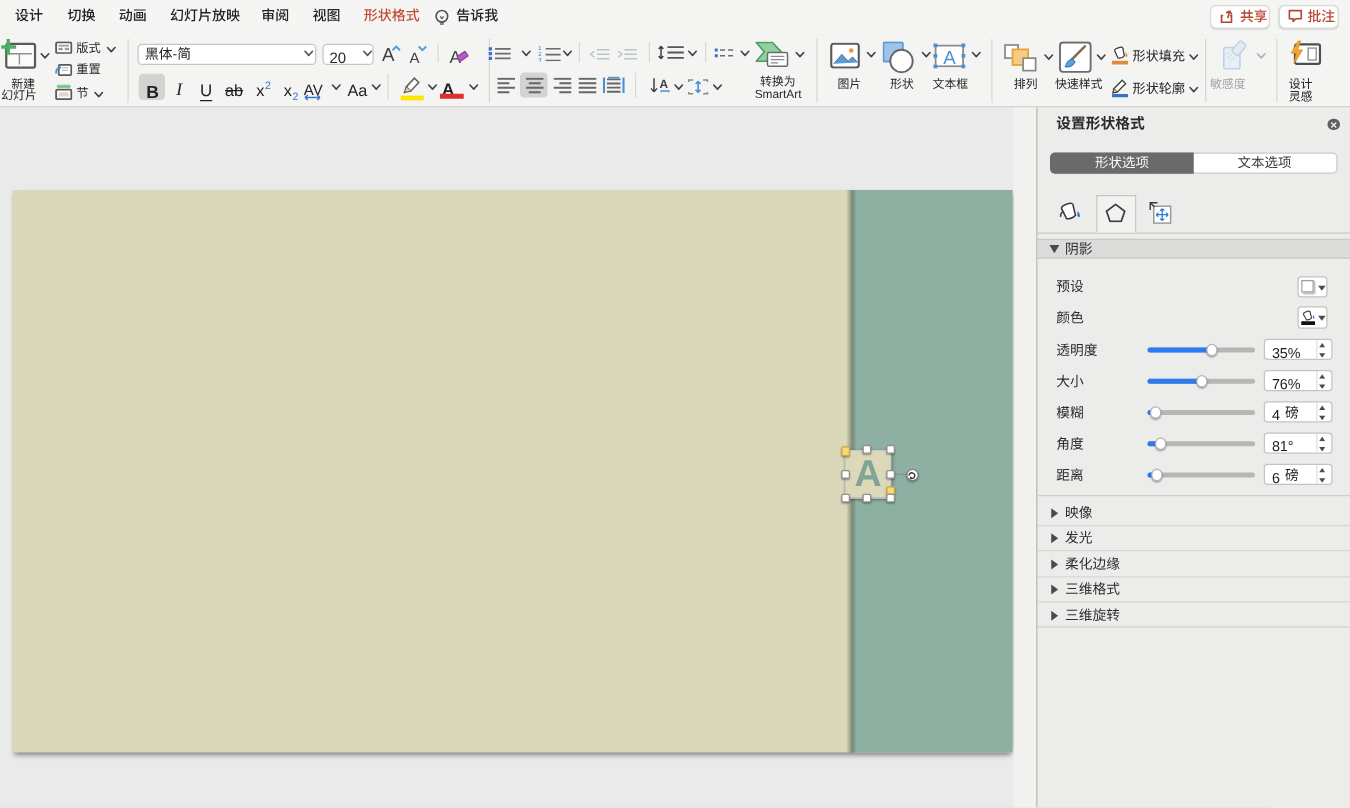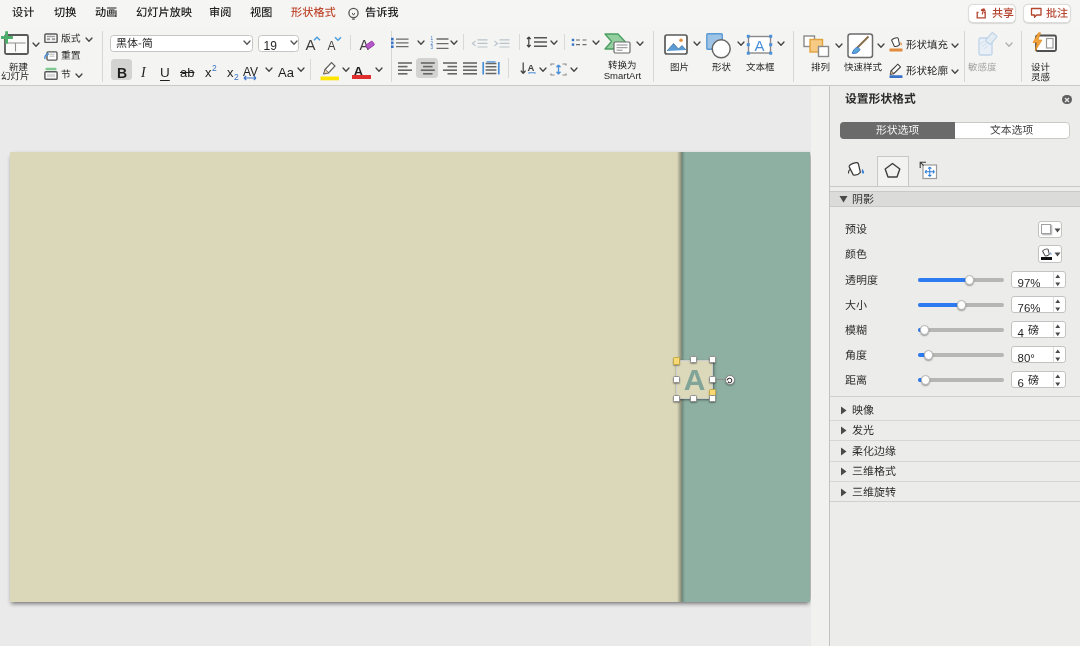--- a/index.html
+++ b/index.html
@@ -101,21 +101,21 @@
       <path d="M1 1 L4 4.3 L7 1" stroke="#444" stroke-width="1.3" fill="none" stroke-linecap="round" stroke-linejoin="round"></path>
     </svg>
 <div style="position:absolute;left:110px;top:35px;width:143px;height:16.5px;background:#fff;border:1px solid #c6c6c4;border-radius:3.5px"></div>
 <div style="position:absolute;left:115.5px;top:36.3px;line-height:0"><svg width="36.8" height="13.8" viewBox="0 -11.00 36.8 13.8" style="overflow:visible">
         <path fill="#262626" d="M2.5 -8.1V-5.7H8.4V-8.1ZM1.7 -8.8H9.3V-5H1.7ZM3.1 -7.7 3.7 -7.8Q3.9 -7.5 4.1 -7Q4.3 -6.6 4.4 -6.2L3.8 -6Q3.7 -6.3 3.5 -6.8Q3.3 -7.3 3.1 -7.7ZM1.5 -4.1H9.5V-3.5H1.5ZM0.6 -2.5H10.4V-1.7H0.6ZM5.1 -8.5H5.9V-2.1H5.1ZM7.2 -7.9 7.9 -7.6Q7.7 -7.2 7.4 -6.7Q7.1 -6.2 6.9 -5.9L6.4 -6.1Q6.5 -6.4 6.7 -6.7Q6.9 -7 7 -7.3Q7.1 -7.6 7.2 -7.9ZM3.7 -1 4.5 -1.1Q4.6 -0.6 4.7 -0.1Q4.7 0.4 4.7 0.7L3.9 0.8Q3.9 0.5 3.9 -0Q3.8 -0.5 3.7 -1ZM6 -1 6.8 -1.1Q7 -0.7 7.2 -0.2Q7.3 0.3 7.4 0.6L6.6 0.8Q6.5 0.5 6.4 -0Q6.2 -0.5 6 -1ZM8.2 -1 9 -1.3Q9.3 -1 9.5 -0.7Q9.8 -0.3 10.1 -0Q10.3 0.3 10.5 0.6L9.7 0.9Q9.5 0.6 9.3 0.3Q9.1 -0 8.8 -0.4Q8.5 -0.7 8.2 -1ZM1.8 -1.3 2.6 -1.1Q2.4 -0.5 2.1 0Q1.8 0.5 1.4 0.9L0.6 0.6Q1 0.2 1.3 -0.3Q1.6 -0.8 1.8 -1.3Z M13.8 -9.2 14.5 -9Q14.2 -8 13.8 -7.1Q13.4 -6.2 12.9 -5.4Q12.4 -4.6 11.8 -4Q11.8 -4.1 11.7 -4.2Q11.6 -4.4 11.5 -4.6Q11.4 -4.7 11.3 -4.8Q11.8 -5.3 12.3 -6.1Q12.7 -6.8 13.1 -7.6Q13.5 -8.4 13.8 -9.2ZM12.8 -6.4 13.5 -7.1 13.6 -7.1V0.9H12.8ZM17.4 -9.2H18.2V0.8H17.4ZM14.3 -7H21.5V-6.2H14.3ZM15.6 -1.9H20V-1.2H15.6ZM18.6 -6.6Q18.9 -5.6 19.4 -4.7Q19.9 -3.7 20.5 -2.9Q21.1 -2.1 21.7 -1.6Q21.6 -1.5 21.4 -1.3Q21.2 -1.1 21.1 -0.9Q20.4 -1.5 19.8 -2.4Q19.3 -3.3 18.8 -4.3Q18.3 -5.3 18 -6.4ZM17 -6.7 17.7 -6.5Q17.3 -5.4 16.8 -4.3Q16.3 -3.3 15.7 -2.4Q15.1 -1.5 14.4 -0.9Q14.4 -1 14.3 -1.1Q14.2 -1.2 14.1 -1.3Q13.9 -1.5 13.8 -1.5Q14.5 -2 15.1 -2.9Q15.7 -3.7 16.2 -4.7Q16.7 -5.7 17 -6.7Z M22.5 -2.7V-3.5H25.3V-2.7Z M27.9 -8.3H31.2V-7.6H27.9ZM32.1 -8.3H36V-7.6H32.1ZM28.1 -9.3 28.9 -9.1Q28.7 -8.5 28.4 -8Q28.1 -7.4 27.7 -6.9Q27.4 -6.5 27 -6.1Q27 -6.2 26.8 -6.3Q26.7 -6.4 26.6 -6.4Q26.5 -6.5 26.4 -6.6Q26.9 -7.1 27.4 -7.8Q27.8 -8.5 28.1 -9.3ZM32.4 -9.3 33.2 -9.1Q32.9 -8.3 32.5 -7.6Q32.1 -6.8 31.6 -6.3Q31.6 -6.4 31.5 -6.5Q31.3 -6.6 31.2 -6.7Q31.1 -6.8 31 -6.8Q31.4 -7.2 31.8 -7.9Q32.2 -8.5 32.4 -9.3ZM28.7 -7.8 29.4 -8Q29.6 -7.7 29.9 -7.2Q30.1 -6.8 30.2 -6.5L29.4 -6.2Q29.4 -6.5 29.1 -7Q28.9 -7.4 28.7 -7.8ZM33.2 -7.8 33.9 -8.1Q34.2 -7.7 34.5 -7.2Q34.7 -6.8 34.9 -6.5L34.2 -6.2Q34 -6.5 33.8 -6.9Q33.5 -7.4 33.2 -7.8ZM29.7 -2.7H33V-2.1H29.7ZM27 -5H27.8V0.9H27ZM29.7 -5.9H35.3V-5.2H29.7ZM27.5 -5.9 28.1 -6.3Q28.4 -6 28.8 -5.7Q29.2 -5.3 29.4 -5L28.7 -4.5Q28.5 -4.8 28.2 -5.2Q27.8 -5.6 27.5 -5.9ZM34.8 -5.9H35.7V-0.1Q35.7 0.2 35.6 0.4Q35.5 0.6 35.2 0.7Q35 0.8 34.6 0.8Q34.1 0.8 33.5 0.8Q33.5 0.6 33.4 0.4Q33.3 0.2 33.3 0.1Q33.6 0.1 33.8 0.1Q34.1 0.1 34.3 0.1Q34.5 0.1 34.6 0.1Q34.7 0.1 34.8 0Q34.8 0 34.8 -0.1ZM30.1 -3.6V-1.1H32.6V-3.6ZM29.3 -4.3H33.4V-0.5H29.3Z"></path>
       </svg></div>
 <svg style="position:absolute;left:242.5px;top:40px;" width="8" height="6" viewBox="0 0 8 6">
       <path d="M1 1 L4 4.3 L7 1" stroke="#555" stroke-width="1.3" fill="none" stroke-linecap="round" stroke-linejoin="round"></path>
     </svg>
 <div style="position:absolute;left:257.5px;top:35px;width:41px;height:16.5px;background:#fff;border:1px solid #c6c6c4;border-radius:3.5px"></div>
-<div style="position:absolute;left:263.5px;top:47.5px;font-family:'Liberation Sans',sans-serif;font-size:12px;color:#262626;line-height:0;transform:none;white-space:nowrap;"><span style="position:relative;top:-0.088em">19</span></div>
+<div style="position:absolute;left:263.5px;top:47.5px;font-family:'Liberation Sans',sans-serif;font-size:12px;color:#262626;line-height:0;transform:none;white-space:nowrap;"><span style="position:relative;top:-0.088em">20</span></div>
 <svg style="position:absolute;left:289.5px;top:40px;" width="8" height="6" viewBox="0 0 8 6">
       <path d="M1 1 L4 4.3 L7 1" stroke="#555" stroke-width="1.3" fill="none" stroke-linecap="round" stroke-linejoin="round"></path>
     </svg>
 <div style="position:absolute;left:305.5px;top:46.6px;font-family:'Liberation Sans',sans-serif;font-size:15px;color:#3f3f3f;line-height:0;transform:none;white-space:nowrap;font-weight:500"><span style="position:relative;top:-0.088em">A</span></div>
 <svg style="position:absolute;left:313px;top:35.5px;" width="8" height="6" viewBox="0 0 8 6">
       <path d="M1 4.2 L4 1.2 L7 4.2" stroke="#4a9fe0" stroke-width="1.5" fill="none"></path>
     </svg>
 <div style="position:absolute;left:327.5px;top:46.6px;font-family:'Liberation Sans',sans-serif;font-size:12px;color:#3f3f3f;line-height:0;transform:none;white-space:nowrap;font-weight:500"><span style="position:relative;top:-0.088em">A</span></div>
 <svg style="position:absolute;left:334px;top:35.8px;" width="8" height="6" viewBox="0 0 8 6">
       <path d="M1 1.2 L4 4.2 L7 1.2" stroke="#4a9fe0" stroke-width="1.5" fill="none"></path>
@@ -460,21 +460,21 @@
 <svg style="position:absolute;left:1054px;top:252px;" width="7" height="5" viewBox="0 0 7 5">
       <path d="M0.5 0.5 h6 L3.5 4.5 z" fill="#4a4a4a"></path>
     </svg>
 <div style="position:absolute;left:845.0px;top:273.2px;line-height:0"><svg width="33.0" height="13.8" viewBox="0 -11.00 33.0 13.8" style="overflow:visible">
         <path fill="#2e2e2e" d="M3.4 -7.2H10.5V-6.6H3.4ZM4.3 -4.4H8V-3.8H4.3ZM7.9 -3.4H9.6V-2.8H7.9ZM6.5 -8.4H7.3V-4.7H6.5ZM6.3 -6.9 6.9 -6.7Q6.5 -6.1 6 -5.7Q5.5 -5.2 4.8 -4.8Q4.2 -4.4 3.6 -4.1Q3.5 -4.3 3.4 -4.5Q3.2 -4.6 3.1 -4.7Q3.7 -4.9 4.3 -5.3Q4.9 -5.6 5.5 -6Q6 -6.5 6.3 -6.9ZM7.5 -6.9Q7.9 -6.4 8.4 -6Q8.9 -5.6 9.5 -5.3Q10.1 -5 10.7 -4.8Q10.5 -4.7 10.4 -4.5Q10.2 -4.3 10.2 -4.2Q9.6 -4.4 9 -4.8Q8.4 -5.2 7.8 -5.7Q7.3 -6.1 7 -6.7ZM9.3 -3.4H10.1Q10.1 -3.4 10.1 -3.3Q10.1 -3.2 10.1 -3.1Q10 -2.1 9.9 -1.7Q9.7 -1.2 9.6 -1Q9.4 -0.9 9.3 -0.9Q9.1 -0.8 8.9 -0.8Q8.7 -0.8 8.3 -0.8Q8 -0.8 7.5 -0.8Q7.5 -1 7.5 -1.1Q7.4 -1.3 7.3 -1.5Q7.7 -1.4 8.1 -1.4Q8.4 -1.4 8.6 -1.4Q8.7 -1.4 8.8 -1.4Q8.9 -1.4 8.9 -1.5Q9.1 -1.6 9.2 -2Q9.3 -2.4 9.3 -3.3ZM9.4 -9.1 9.9 -8.5Q9.3 -8.4 8.6 -8.3Q7.9 -8.2 7.1 -8.1Q6.3 -8 5.5 -8Q4.7 -7.9 3.9 -7.9Q3.9 -8 3.8 -8.2Q3.8 -8.4 3.7 -8.5Q4.5 -8.5 5.3 -8.6Q6 -8.6 6.8 -8.7Q7.6 -8.8 8.2 -8.9Q8.9 -9 9.4 -9.1ZM5.7 -4.3H6.4Q6.4 -3.6 6.2 -3.1Q6.1 -2.5 5.8 -2.1Q5.5 -1.6 5 -1.2Q4.6 -0.9 3.8 -0.7Q3.8 -0.8 3.7 -1Q3.5 -1.2 3.4 -1.3Q4 -1.5 4.4 -1.8Q4.9 -2 5.1 -2.4Q5.4 -2.8 5.5 -3.3Q5.6 -3.7 5.7 -4.3ZM0.7 -8.4 1.3 -8.9Q1.6 -8.6 2 -8.3Q2.3 -8 2.6 -7.7Q2.9 -7.3 3.1 -7.1L2.4 -6.6Q2.2 -6.8 1.9 -7.2Q1.7 -7.5 1.3 -7.8Q1 -8.2 0.7 -8.4ZM2.8 -5V-0.8H2V-4.2H0.6V-5ZM7.8 -4.4H8.5Q8.5 -4 8.3 -3.6Q8.2 -3.1 8.1 -2.8H7.4Q7.5 -3.1 7.6 -3.6Q7.7 -4 7.8 -4.4ZM2.7 -1.1Q2.9 -1.1 3.2 -0.9Q3.4 -0.8 3.8 -0.5Q4.4 -0.2 5 -0.1Q5.7 -0 6.6 -0Q7.2 -0 8 -0.1Q8.7 -0.1 9.4 -0.1Q10.1 -0.2 10.6 -0.2Q10.6 -0.1 10.5 0Q10.5 0.2 10.4 0.4Q10.4 0.5 10.4 0.6Q10.1 0.7 9.6 0.7Q9.1 0.7 8.6 0.7Q8 0.7 7.5 0.7Q7 0.7 6.6 0.7Q5.6 0.7 4.9 0.6Q4.2 0.5 3.7 0.2Q3.4 0 3.1 -0.2Q2.9 -0.4 2.7 -0.4Q2.5 -0.4 2.2 -0.2Q1.9 -0 1.7 0.3Q1.4 0.5 1 0.9L0.5 0.2Q0.9 -0.2 1.3 -0.5Q1.6 -0.8 2 -0.9Q2.4 -1.1 2.7 -1.1Z M12.3 -8.6H15.5V-2H12.3V-2.8H14.7V-7.8H12.3ZM12.3 -5.7H15.1V-5H12.3ZM17 -8.8H20.7V-8H17ZM17 -6.1H20.7V-5.3H17ZM16.9 -3.4H20.7V-2.7H16.9ZM11.9 -8.6H12.7V-1H11.9ZM20.4 -8.8H21.2V-0.2Q21.2 0.2 21.1 0.4Q21 0.6 20.7 0.7Q20.5 0.8 20 0.8Q19.5 0.9 18.8 0.9Q18.8 0.7 18.8 0.6Q18.7 0.5 18.7 0.3Q18.6 0.2 18.5 0Q18.9 0.1 19.2 0.1Q19.5 0.1 19.8 0.1Q20 0.1 20.1 0.1Q20.3 0.1 20.3 -0Q20.4 -0.1 20.4 -0.2ZM16.5 -8.8H17.3V-4.8Q17.3 -4.1 17.2 -3.4Q17.2 -2.6 16.9 -1.8Q16.7 -1 16.3 -0.3Q15.8 0.4 15.1 1Q15 0.9 14.9 0.8Q14.8 0.6 14.7 0.5Q14.5 0.4 14.5 0.4Q15.2 -0.1 15.6 -0.8Q16 -1.4 16.2 -2.1Q16.4 -2.8 16.5 -3.5Q16.5 -4.2 16.5 -4.9Z M24.5 -6.1H32.3V-5.4H24.5ZM24.6 -2.9H30.9V-2.2H24.6ZM26.2 -7.1H27V-4.3H29.7V-7.1H30.5V-3.6H26.2ZM30.7 -2.9H30.9L31 -2.9L31.5 -2.7Q31.1 -1.8 30.3 -1.2Q29.6 -0.6 28.7 -0.2Q27.7 0.2 26.6 0.4Q25.6 0.7 24.4 0.8Q24.4 0.7 24.3 0.5Q24.2 0.3 24.1 0.1Q25.2 0 26.2 -0.2Q27.2 -0.4 28.1 -0.7Q29 -1.1 29.6 -1.6Q30.3 -2.1 30.7 -2.8ZM26.4 -2.4Q26.9 -1.6 27.9 -1.1Q28.8 -0.6 30 -0.3Q31.2 0 32.6 0.2Q32.5 0.3 32.4 0.4Q32.3 0.5 32.2 0.6Q32.2 0.8 32.1 0.9Q30.7 0.7 29.5 0.3Q28.2 -0 27.3 -0.6Q26.3 -1.2 25.7 -2.1ZM23.8 -8.2H32.4V-7.4H23.8ZM23.4 -8.2H24.2V-5.2Q24.2 -4.5 24.2 -3.7Q24.1 -2.9 24 -2.1Q23.9 -1.3 23.7 -0.5Q23.5 0.2 23.1 0.9Q23.1 0.8 22.9 0.7Q22.8 0.7 22.6 0.6Q22.5 0.5 22.4 0.5Q22.7 -0.1 22.9 -0.8Q23.1 -1.6 23.2 -2.3Q23.3 -3.1 23.4 -3.8Q23.4 -4.5 23.4 -5.1ZM27.2 -9.1 28 -9.3Q28.2 -9 28.4 -8.6Q28.6 -8.2 28.7 -7.9L27.8 -7.7Q27.7 -7.9 27.6 -8.4Q27.4 -8.8 27.2 -9.1Z"></path>
       </svg></div>
 <div style="position:absolute;left:918px;top:278px;width:85.5px;height:3.8px;background:#b6b6b4;border-radius:2px"></div>
 <div style="position:absolute;left:918px;top:278px;width:51.299999999999955px;height:3.8px;background:#2d7bf0;border-radius:2px"></div>
 <div style="position:absolute;left:964.5px;top:275.2px;width:9.6px;height:9.6px;border-radius:50%;background:#fff;border:0.5px solid #b5b5b5;box-shadow:0 1px 1.5px rgba(0,0,0,0.35)"></div>
 <div style="position:absolute;left:1011px;top:271.4px;width:55px;height:17px;background:#fff;border:1px solid #c3c3c1;border-radius:3px"></div>
-<div style="position:absolute;left:1017.5px;top:283.5px;font-family:'Liberation Sans',sans-serif;font-size:11.5px;color:#1f1f1f;line-height:0;transform:none;white-space:nowrap;"><span style="position:relative;top:-0.088em">97%</span></div>
+<div style="position:absolute;left:1017.5px;top:283.5px;font-family:'Liberation Sans',sans-serif;font-size:11.5px;color:#1f1f1f;line-height:0;transform:none;white-space:nowrap;"><span style="position:relative;top:-0.088em">35%</span></div>
 <div style="position:absolute;left:1052.5px;top:272.4px;width:1px;height:15px;background:#dedddc"></div>
 <svg style="position:absolute;left:1055.3px;top:273.7px;" width="5.5" height="4.6" viewBox="0 0 5.5 4.6">
       <path d="M2.75 0.4 L5.2 4 H0.3 z" fill="#4a4a4a"></path>
     </svg>
 <svg style="position:absolute;left:1055.3px;top:281.9px;" width="5.5" height="4.6" viewBox="0 0 5.5 4.6">
       <path d="M2.75 4.2 L0.3 0.6 H5.2 z" fill="#4a4a4a"></path>
     </svg>
 <div style="position:absolute;left:845.0px;top:298.2px;line-height:0"><svg width="22.0" height="13.8" viewBox="0 -11.00 22.0 13.8" style="overflow:visible">
         <path fill="#2e2e2e" d="M0.7 -6.1H10.4V-5.2H0.7ZM6 -5.7Q6.4 -4.4 7 -3.3Q7.6 -2.1 8.5 -1.3Q9.4 -0.4 10.5 0.1Q10.4 0.2 10.3 0.3Q10.2 0.5 10.1 0.6Q10 0.7 9.9 0.9Q8.7 0.3 7.8 -0.6Q6.9 -1.6 6.3 -2.8Q5.6 -4.1 5.2 -5.5ZM5.1 -9.2H6Q6 -8.5 5.9 -7.6Q5.9 -6.8 5.8 -5.8Q5.6 -4.9 5.3 -3.9Q5 -3 4.5 -2.1Q3.9 -1.2 3.1 -0.5Q2.3 0.3 1.1 0.9Q1 0.7 0.8 0.5Q0.6 0.3 0.5 0.2Q1.6 -0.3 2.4 -1Q3.2 -1.7 3.7 -2.6Q4.2 -3.4 4.5 -4.3Q4.8 -5.2 4.9 -6.1Q5 -7 5 -7.8Q5.1 -8.6 5.1 -9.2Z M16.1 -9.1H17V-0.3Q17 0.2 16.9 0.4Q16.7 0.6 16.4 0.7Q16.1 0.8 15.6 0.9Q15.1 0.9 14.3 0.9Q14.3 0.8 14.2 0.6Q14.2 0.5 14.1 0.3Q14 0.1 14 0Q14.4 0 14.8 0Q15.1 0 15.4 0Q15.7 0 15.8 0Q16 0 16 -0Q16.1 -0.1 16.1 -0.3ZM18.8 -6.3 19.5 -6.6Q20 -5.8 20.5 -4.9Q20.9 -4 21.3 -3.2Q21.6 -2.4 21.7 -1.7L20.8 -1.3Q20.7 -2 20.4 -2.8Q20.1 -3.7 19.7 -4.6Q19.2 -5.5 18.8 -6.3ZM13.2 -6.5 14.1 -6.3Q14 -5.5 13.7 -4.7Q13.4 -3.8 13 -3Q12.6 -2.1 12.1 -1.5Q12 -1.6 11.9 -1.7Q11.8 -1.8 11.6 -1.8Q11.5 -1.9 11.4 -2Q11.8 -2.5 12.2 -3.3Q12.6 -4.1 12.8 -4.9Q13.1 -5.8 13.2 -6.5Z"></path>
       </svg></div>
@@ -508,21 +508,21 @@
 <svg style="position:absolute;left:1055.3px;top:331.9px;" width="5.5" height="4.6" viewBox="0 0 5.5 4.6">
       <path d="M2.75 4.2 L0.3 0.6 H5.2 z" fill="#4a4a4a"></path>
     </svg>
 <div style="position:absolute;left:845.0px;top:348.2px;line-height:0"><svg width="22.0" height="13.8" viewBox="0 -11.00 22.0 13.8" style="overflow:visible">
         <path fill="#2e2e2e" d="M2.6 -6.7H9.2V-5.9H2.6ZM2.6 -4.6H9.1V-3.8H2.6ZM2.4 -2.4H9.1V-1.7H2.4ZM2.1 -6.7H2.9V-3.9Q2.9 -3.4 2.9 -2.7Q2.8 -2.1 2.6 -1.4Q2.5 -0.7 2.2 -0.1Q1.9 0.5 1.4 1Q1.3 0.9 1.2 0.8Q1.1 0.6 0.9 0.5Q0.8 0.4 0.7 0.4Q1.3 -0.2 1.6 -1Q1.9 -1.7 2 -2.5Q2.1 -3.3 2.1 -3.9ZM8.8 -6.7H9.6V-0.2Q9.6 0.2 9.5 0.4Q9.4 0.6 9.2 0.7Q8.9 0.8 8.4 0.8Q8 0.8 7.3 0.8Q7.3 0.7 7.2 0.6Q7.2 0.4 7.1 0.3Q7.1 0.1 7 0Q7.3 0 7.7 0Q8 0 8.2 0Q8.4 0 8.5 0Q8.7 0 8.7 -0Q8.8 -0.1 8.8 -0.2ZM5.3 -6.4H6.2V0.6H5.3ZM3.6 -8.5H7.5V-7.8H3.6ZM3.7 -9.3 4.6 -9.1Q4.3 -8.4 3.8 -7.8Q3.3 -7.1 2.6 -6.4Q2 -5.8 1.2 -5.2Q1.2 -5.3 1.1 -5.4Q0.9 -5.5 0.8 -5.6Q0.7 -5.8 0.6 -5.8Q1.4 -6.3 2 -6.9Q2.6 -7.5 3 -8.1Q3.4 -8.7 3.7 -9.3ZM7.2 -8.5H7.4L7.5 -8.6L8.1 -8.2Q7.9 -7.8 7.6 -7.4Q7.3 -7.1 7 -6.7Q6.7 -6.4 6.4 -6.1Q6.3 -6.2 6.1 -6.3Q6 -6.4 5.8 -6.5Q6.1 -6.8 6.4 -7.1Q6.6 -7.4 6.9 -7.7Q7.1 -8.1 7.2 -8.3Z M13.5 -6.1H21.3V-5.4H13.5ZM13.6 -2.9H19.9V-2.2H13.6ZM15.2 -7.1H16V-4.3H18.7V-7.1H19.5V-3.6H15.2ZM19.7 -2.9H19.9L20 -2.9L20.5 -2.7Q20.1 -1.8 19.3 -1.2Q18.6 -0.6 17.7 -0.2Q16.7 0.2 15.6 0.4Q14.6 0.7 13.4 0.8Q13.4 0.7 13.3 0.5Q13.2 0.3 13.1 0.1Q14.2 0 15.2 -0.2Q16.2 -0.4 17.1 -0.7Q18 -1.1 18.6 -1.6Q19.3 -2.1 19.7 -2.8ZM15.4 -2.4Q15.9 -1.6 16.9 -1.1Q17.8 -0.6 19 -0.3Q20.2 0 21.6 0.2Q21.5 0.3 21.4 0.4Q21.3 0.5 21.2 0.6Q21.2 0.8 21.1 0.9Q19.7 0.7 18.5 0.3Q17.2 -0 16.3 -0.6Q15.3 -1.2 14.7 -2.1ZM12.8 -8.2H21.4V-7.4H12.8ZM12.4 -8.2H13.2V-5.2Q13.2 -4.5 13.2 -3.7Q13.1 -2.9 13 -2.1Q12.9 -1.3 12.7 -0.5Q12.5 0.2 12.1 0.9Q12.1 0.8 11.9 0.7Q11.8 0.7 11.6 0.6Q11.5 0.5 11.4 0.5Q11.7 -0.1 11.9 -0.8Q12.1 -1.6 12.2 -2.3Q12.3 -3.1 12.4 -3.8Q12.4 -4.5 12.4 -5.1ZM16.2 -9.1 17 -9.3Q17.2 -9 17.4 -8.6Q17.6 -8.2 17.7 -7.9L16.8 -7.7Q16.7 -7.9 16.6 -8.4Q16.4 -8.8 16.2 -9.1Z"></path>
       </svg></div>
 <div style="position:absolute;left:918px;top:353px;width:85.5px;height:3.8px;background:#b6b6b4;border-radius:2px"></div>
 <div style="position:absolute;left:918px;top:353px;width:10.6875px;height:3.8px;background:#2d7bf0;border-radius:2px"></div>
 <div style="position:absolute;left:923.9px;top:350.2px;width:9.6px;height:9.6px;border-radius:50%;background:#fff;border:0.5px solid #b5b5b5;box-shadow:0 1px 1.5px rgba(0,0,0,0.35)"></div>
 <div style="position:absolute;left:1011px;top:346.4px;width:55px;height:17px;background:#fff;border:1px solid #c3c3c1;border-radius:3px"></div>
-<div style="position:absolute;left:1017.5px;top:358.5px;font-family:'Liberation Sans',sans-serif;font-size:11.5px;color:#1f1f1f;line-height:0;transform:none;white-space:nowrap;"><span style="position:relative;top:-0.088em">80°</span></div>
+<div style="position:absolute;left:1017.5px;top:358.5px;font-family:'Liberation Sans',sans-serif;font-size:11.5px;color:#1f1f1f;line-height:0;transform:none;white-space:nowrap;"><span style="position:relative;top:-0.088em">81°</span></div>
 <div style="position:absolute;left:1052.5px;top:347.4px;width:1px;height:15px;background:#dedddc"></div>
 <svg style="position:absolute;left:1055.3px;top:348.7px;" width="5.5" height="4.6" viewBox="0 0 5.5 4.6">
       <path d="M2.75 0.4 L5.2 4 H0.3 z" fill="#4a4a4a"></path>
     </svg>
 <svg style="position:absolute;left:1055.3px;top:356.9px;" width="5.5" height="4.6" viewBox="0 0 5.5 4.6">
       <path d="M2.75 4.2 L0.3 0.6 H5.2 z" fill="#4a4a4a"></path>
     </svg>
 <div style="position:absolute;left:845.0px;top:373.2px;line-height:0"><svg width="22.0" height="13.8" viewBox="0 -11.00 22.0 13.8" style="overflow:visible">
         <path fill="#2e2e2e" d="M5.6 -6.1H9.8V-2.3H5.6V-3.1H9V-5.4H5.6ZM10.4 -8.7V-7.9H6.1V-0.4H10.6V0.4H5.2V-8.7ZM1.7 -8.1V-6.1H3.8V-8.1ZM0.9 -8.8H4.5V-5.4H0.9ZM2.5 -5.7H3.3V-0.6H2.5ZM1 -4.3H1.7V-0.3H1ZM0.4 -0.4Q0.9 -0.5 1.6 -0.7Q2.3 -0.9 3.1 -1.1Q3.9 -1.3 4.7 -1.5L4.8 -0.8Q3.7 -0.5 2.6 -0.2Q1.5 0.1 0.6 0.4ZM2.8 -3.8H4.7V-3.1H2.8Z M11.7 -8.2H21.3V-7.5H11.7ZM20 -3.3H20.8V0Q20.8 0.3 20.7 0.5Q20.6 0.6 20.4 0.7Q20.1 0.8 19.7 0.8Q19.3 0.8 18.7 0.8Q18.7 0.7 18.6 0.5Q18.5 0.3 18.4 0.2Q18.7 0.2 19 0.2Q19.3 0.2 19.5 0.2Q19.7 0.2 19.8 0.2Q19.9 0.2 20 0.2Q20 0.1 20 0ZM17.3 -2.1 17.8 -2.4Q18.1 -2.2 18.3 -1.8Q18.6 -1.5 18.8 -1.2Q19 -0.8 19.2 -0.6L18.6 -0.2Q18.5 -0.5 18.3 -0.8Q18 -1.1 17.8 -1.4Q17.5 -1.8 17.3 -2.1ZM14.5 -6.9 14.8 -7.3Q15.5 -7 16.2 -6.6Q16.9 -6.3 17.6 -6Q18.3 -5.6 18.7 -5.4L18.3 -4.9Q18 -5.1 17.6 -5.3Q17.1 -5.6 16.6 -5.9Q16 -6.1 15.5 -6.4Q15 -6.7 14.5 -6.9ZM12.2 -3.3H20.3V-2.6H13V0.9H12.2ZM12.9 -7.1H13.7V-4.7H19.3V-7.1H20.2V-4H12.9ZM18 -7.3 18.5 -7.1Q18 -6.6 17.3 -6.2Q16.7 -5.8 16 -5.5Q15.3 -5.1 14.6 -4.8Q14.6 -4.9 14.4 -5.1Q14.3 -5.2 14.2 -5.3Q14.8 -5.6 15.5 -5.9Q16.2 -6.2 16.9 -6.6Q17.5 -6.9 18 -7.3ZM14.2 -0.3Q14.2 -0.3 14.2 -0.5Q14.1 -0.6 14.1 -0.8Q14 -0.9 14 -1.1Q14.1 -1.1 14.3 -1.3Q14.5 -1.4 14.7 -1.7Q14.8 -1.8 15 -2.1Q15.2 -2.4 15.4 -2.8Q15.6 -3.2 15.9 -3.6Q16.1 -4.1 16.3 -4.6L17.1 -4.1Q16.8 -3.5 16.4 -2.9Q16 -2.3 15.6 -1.7Q15.2 -1.2 14.8 -0.7V-0.7Q14.8 -0.7 14.7 -0.6Q14.6 -0.6 14.5 -0.5Q14.4 -0.5 14.3 -0.4Q14.2 -0.3 14.2 -0.3ZM14.2 -0.3 14.2 -0.8 14.7 -1.1 18.3 -1.4Q18.4 -1.3 18.4 -1.1Q18.4 -0.9 18.5 -0.8Q17.4 -0.7 16.7 -0.6Q16 -0.5 15.5 -0.5Q15.1 -0.4 14.8 -0.4Q14.6 -0.4 14.4 -0.3Q14.3 -0.3 14.2 -0.3ZM15.8 -9.1 16.5 -9.3Q16.6 -9 16.8 -8.7Q17 -8.3 17.1 -8L16.3 -7.8Q16.2 -8 16.1 -8.4Q15.9 -8.8 15.8 -9.1Z"></path>
       </svg></div>

